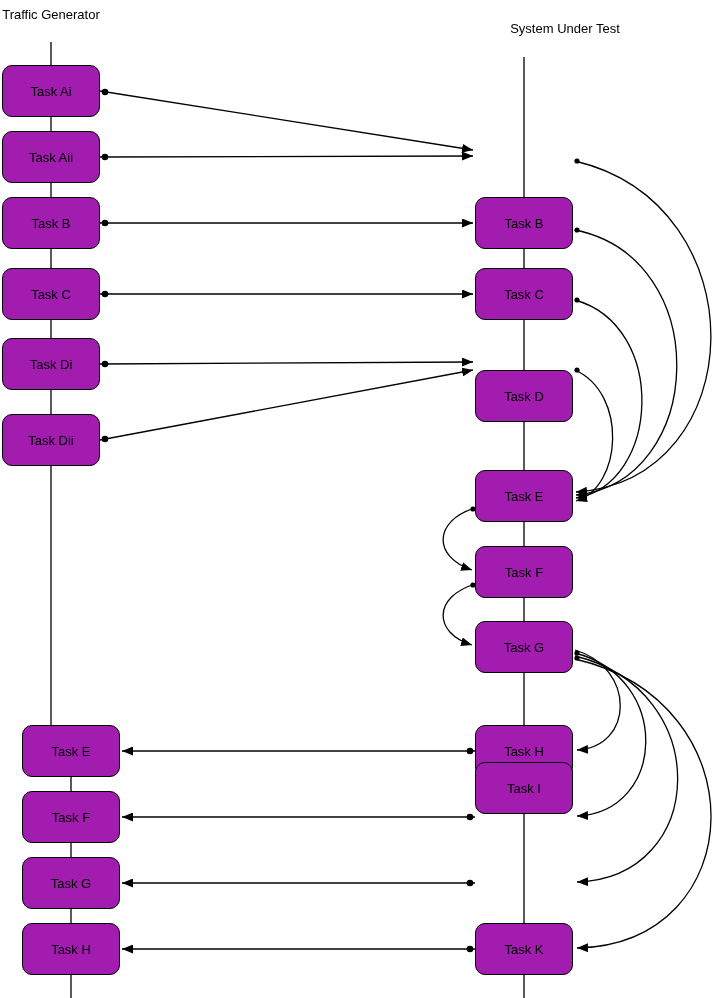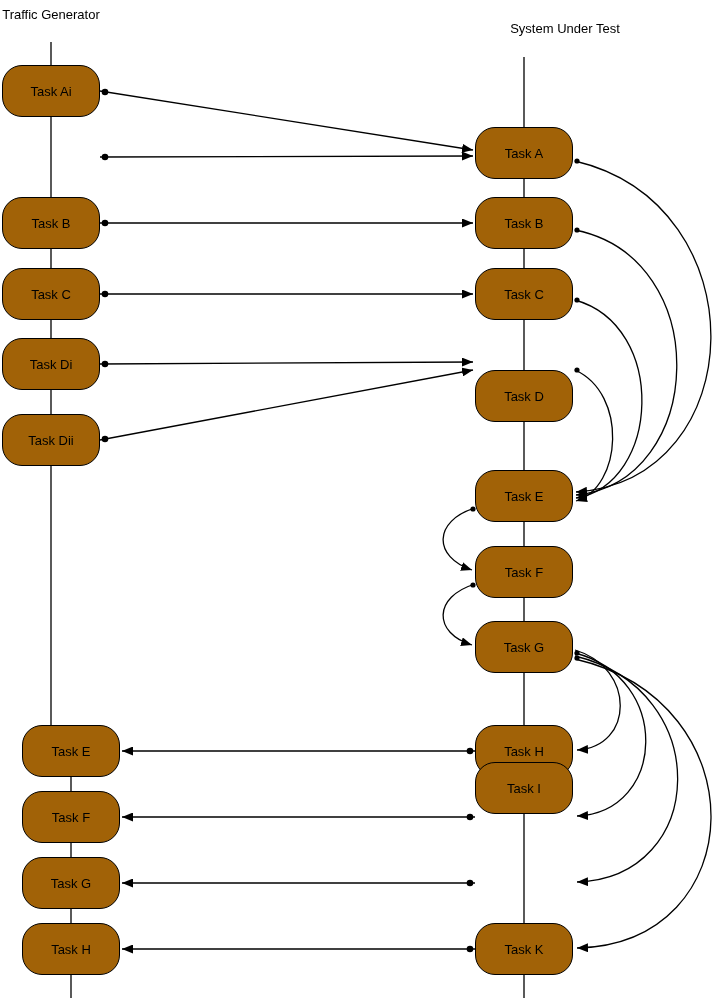--- a/index.html
+++ b/index.html
@@ -12,23 +12,23 @@
     color:#000;
     overflow:hidden;
   }
   svg.layer{position:absolute;left:0;top:0;pointer-events:none;}
   #underlay{z-index:1;}
   #overlay{z-index:3;}
   .node{
     position:absolute;
     width:98px;height:52px;
     box-sizing:border-box;
-    background:#a16207;
+    background:#a21caf;
     border:1.4px solid #000000;
-    border-radius:20px;
+    border-radius:10px;
     display:flex;align-items:center;justify-content:center;
     font-size:13px;line-height:1;
     z-index:2;
   }
   .col-title{
     position:absolute;
     text-align:center;
     font-size:13px;line-height:1.35;
     z-index:2;
   }
@@ -43,30 +43,30 @@
   <svg id="underlay" class="layer" width="714" height="998" viewBox="0 0 714 998">
     <line x1="51" y1="42" x2="51" y2="751" stroke="#000" stroke-width="1.3"></line>
     <line x1="71" y1="751" x2="71" y2="998" stroke="#000" stroke-width="1.3"></line>
     <line x1="524" y1="57" x2="524" y2="998" stroke="#000" stroke-width="1.3"></line>
   </svg>
 
   <div id="tg-title" class="col-title">Traffic Generator</div>
   <div id="sut-title" class="col-title">System Under Test</div>
 
   <div class="node" style="left:2px;top:65px;">Task Ai</div>
+  <div class="node" style="left:2px;top:131px;">Task Aii</div>
   <div class="node" style="left:2px;top:197px;">Task B</div>
   <div class="node" style="left:2px;top:268px;">Task C</div>
   <div class="node" style="left:2px;top:414px;">Task Dii</div>
   <div class="node" style="left:2px;top:338px;">Task Di</div>
   <div class="node" style="left:22px;top:725px;">Task E</div>
   <div class="node" style="left:22px;top:791px;">Task F</div>
   <div class="node" style="left:22px;top:857px;">Task G</div>
   <div class="node" style="left:22px;top:923px;">Task H</div>
 
-  <div class="node" style="left:475px;top:127px;">Task A</div>
   <div class="node" style="left:475px;top:197px;">Task B</div>
   <div class="node" style="left:475px;top:268px;">Task C</div>
   <div class="node" style="left:475px;top:338px;margin-top:32px;">Task D</div>
   <div class="node" style="left:475px;top:470px;">Task E</div>
   <div class="node" style="left:475px;top:546px;">Task F</div>
   <div class="node" style="left:475px;top:621px;">Task G</div>
   <div class="node" style="left:475px;top:725px;">Task H</div>
   <div class="node" style="left:475px;top:762px;">Task I</div>
   <div class="node" style="left:475px;top:923px;">Task K</div>
 

